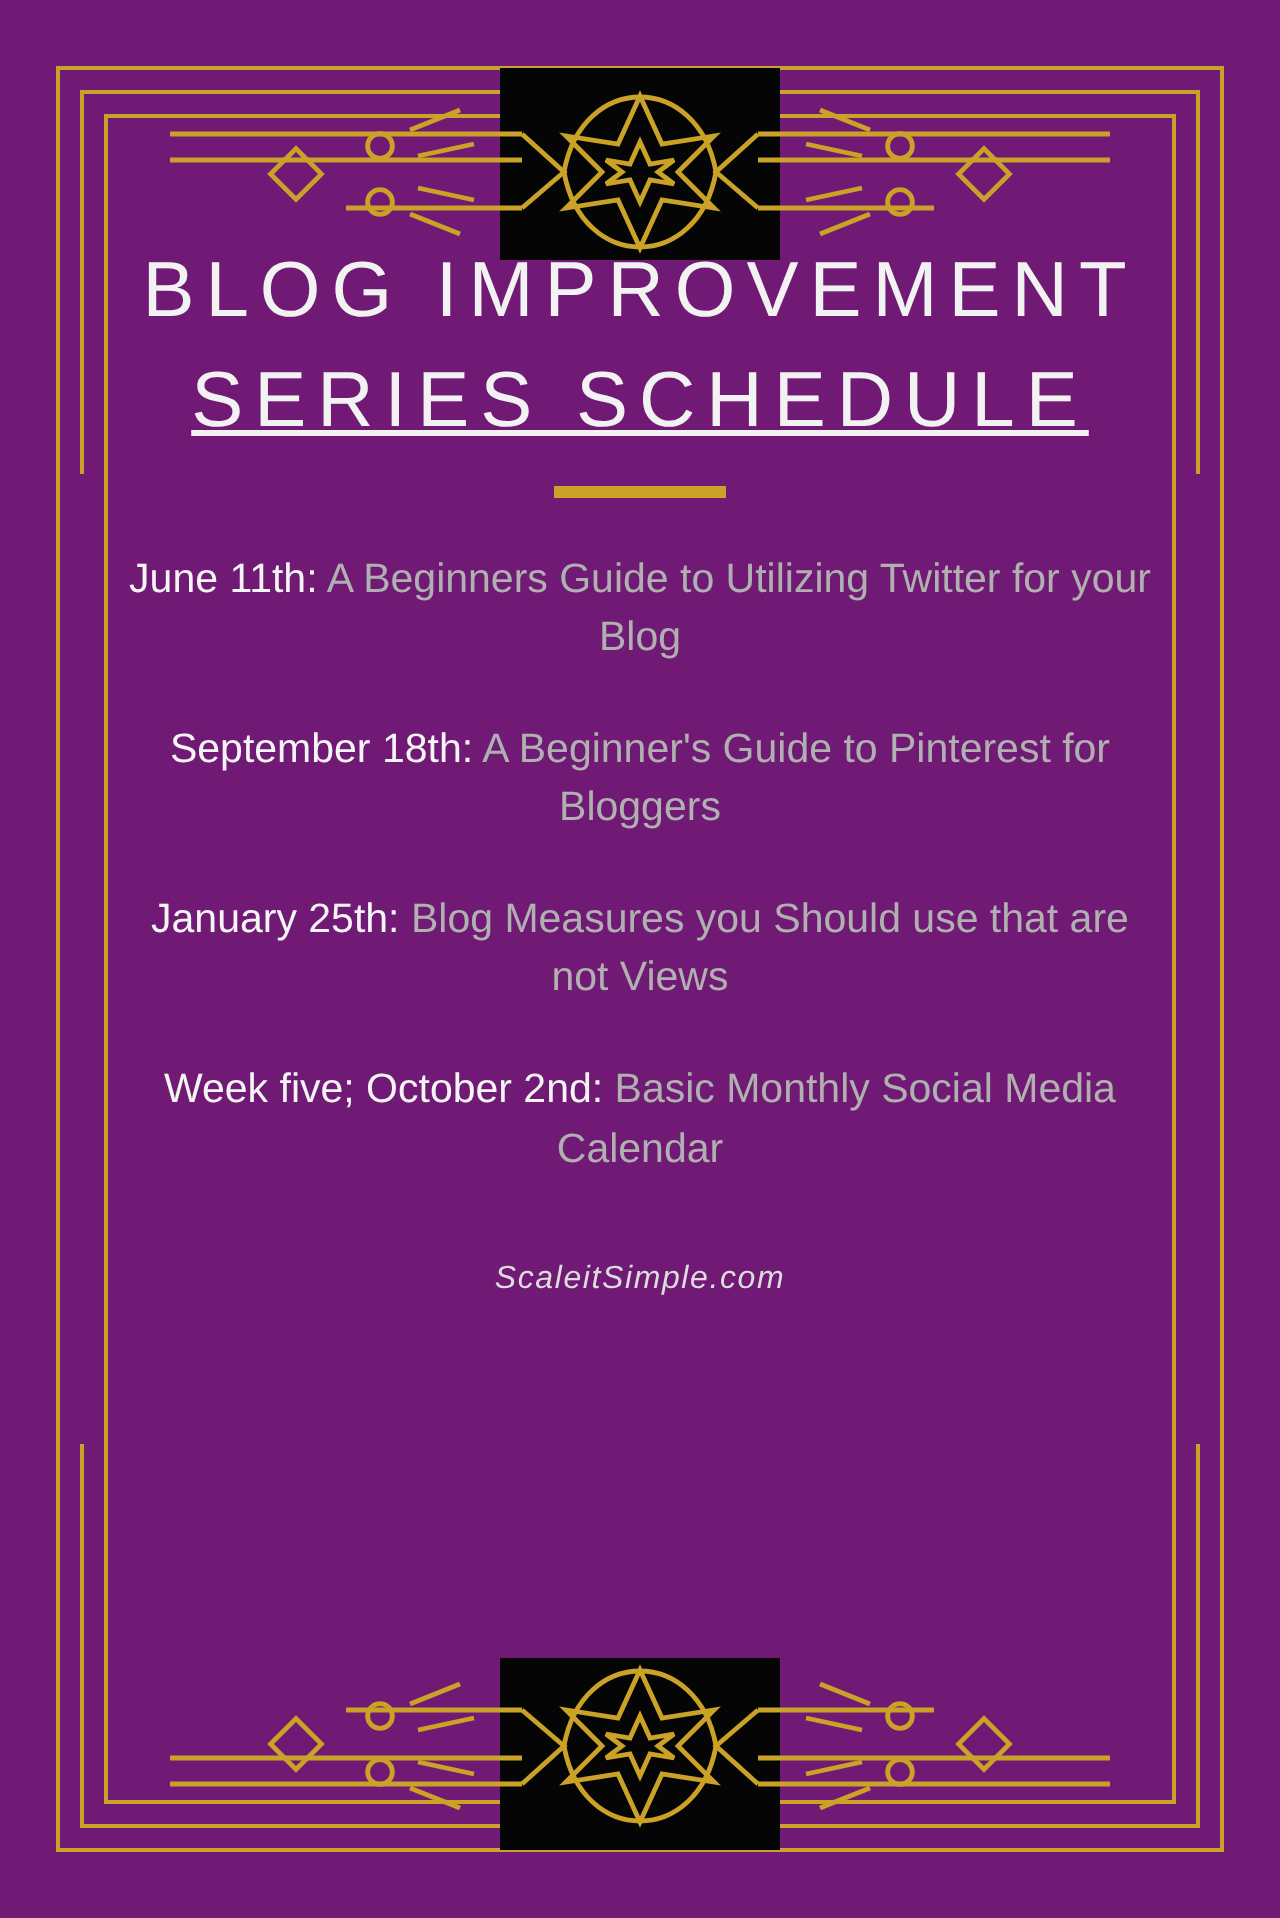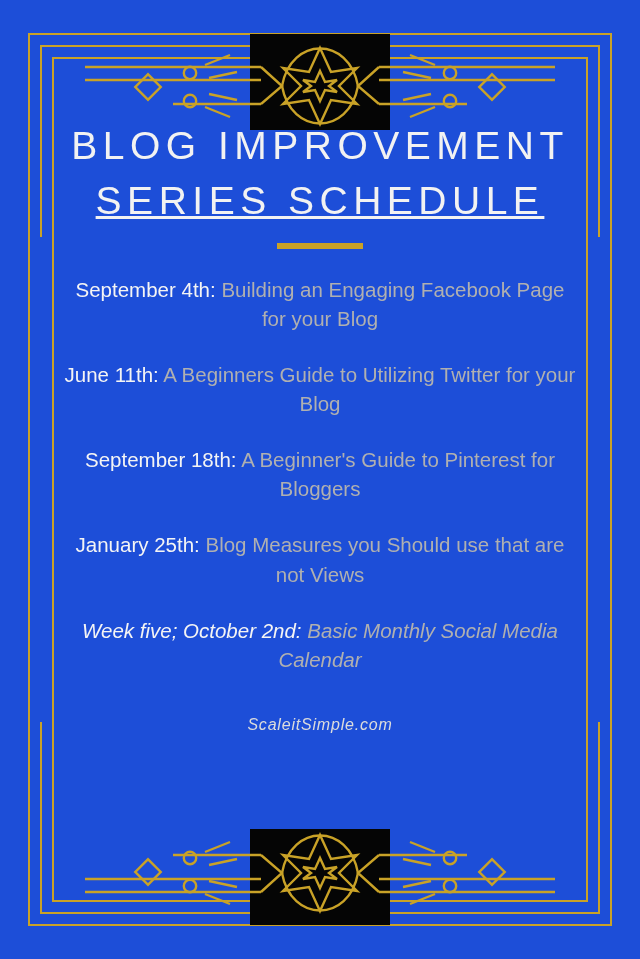--- a/index.html
+++ b/index.html
@@ -4,21 +4,21 @@
 <style>
   html,body{margin:0;padding:0;background:#000;}
   body{
     width:640px;height:959px;overflow:hidden;position:relative;
     font-family:"Liberation Sans", sans-serif;
     background:#000;
   }
 
   #poster{
     position:absolute;inset:0;
-    background:#1d4ed8;
+    background:#701a75;
   }
 
   
   .frame-line{position:absolute;border-style:solid;border-color:#C9A227;pointer-events:none;}
 
   .frame-outer{
     left:28px;top:33px;right:28px;bottom:33px;
     border-width:2px;
   }
   .frame-inner{
@@ -77,21 +77,21 @@
 
   .schedule{margin-top:26px;}
 
   .entry{
     margin:0 0 27px 0;
     font-size:20.5px;
     line-height:1.42;
     color:#b9b9b9;
     font-weight:300;
   }
-  .entry:last-child{margin-bottom:16px;font-style:italic;}
+  .entry:last-child{margin-bottom:16px;}
   .entry .date{
     color:#f4f4f4;
     font-weight:400;
   }
   .entry .desc{
     color:#b0b0b0;
     font-weight:300;
   }
 
   .footer{
@@ -197,24 +197,20 @@
     <h1 class="title">
       <span>BLOG IMPROVEMENT</span>
       <br>
       <span class="title-line2">SERIES SCHEDULE</span>
     </h1>
 
     <div class="divider"></div>
 
     <div class="schedule">
 
-      <p class="entry">
-        <span class="date">September 4th:</span>
-        <span class="desc">Building an Engaging Facebook Page for your Blog</span>
-      </p>
 
       <p class="entry">
         <span class="date">June 11th:</span>
         <span class="desc">A Beginners Guide to Utilizing Twitter for your Blog</span>
       </p>
 
       <p class="entry">
         <span class="date">September 18th:</span>
         <span class="desc">A Beginner's Guide to Pinterest for Bloggers</span>
       </p>

